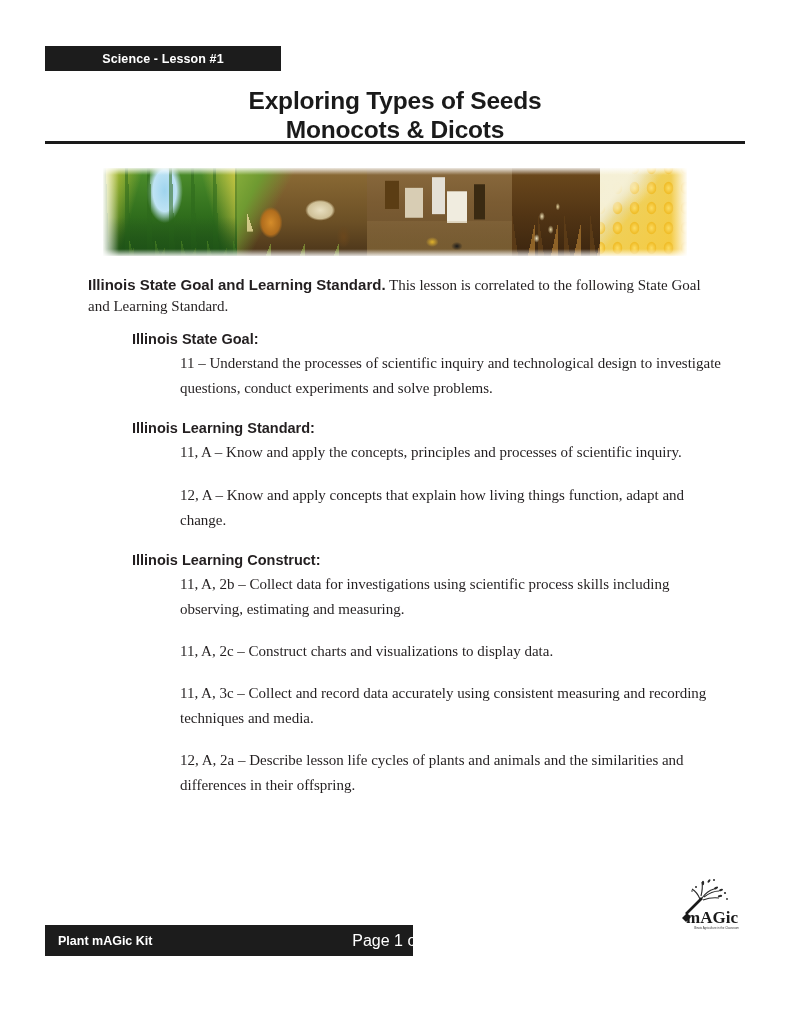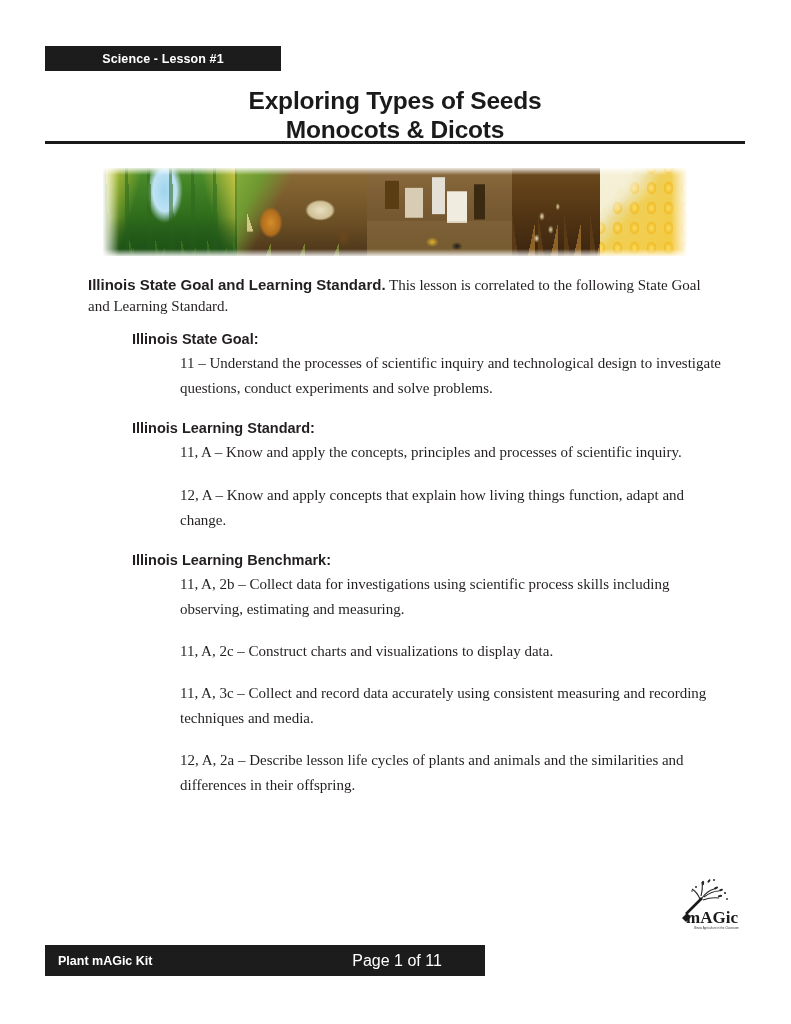--- a/index.html
+++ b/index.html
@@ -239,22 +239,22 @@
     color: #231f20;
     margin-bottom: 17px;
   }
   .item:last-child { margin-bottom: 0; }
   .section.std .item { margin-bottom: 18px; }
 
   
   .footer-bar {
     position: absolute;
     left: 45px;
-    top: 945px;
-    width: 440px;
+    top: 925px;
+    width: 368px;
     height: 31px;
     background: #1c1c1c;
     color: #ffffff;
     font-family: "Liberation Sans", sans-serif;
     display: flex;
     align-items: center;
   }
   .footer-left {
     font-weight: bold;
     font-size: 12.5px;
@@ -312,21 +312,21 @@
       <div class="item">11 – Understand the processes of scientific inquiry and technological design to investigate questions, conduct experiments and solve problems.</div>
     </div>
 
     <div class="section std">
       <div class="section-heading">Illinois Learning Standard:</div>
       <div class="item">11, A – Know and apply the concepts, principles and processes of scientific inquiry.</div>
       <div class="item">12, A – Know and apply concepts that explain how living things function, adapt and change.</div>
     </div>
 
     <div class="section bench">
-      <div class="section-heading">Illinois Learning Benchmark:</div>
+      <div class="section-heading">Illinois Learning Construct:</div>
       <div class="item">11, A, 2b – Collect data for investigations using scientific process skills including observing, estimating and measuring.</div>
       <div class="item">11, A, 2c – Construct charts and visualizations to display data.</div>
       <div class="item">11, A, 3c – Collect and record data accurately using consistent measuring and recording techniques and media.</div>
       <div class="item">12, A, 2a – Describe lesson life cycles of plants and animals and the similarities and differences in their offspring.</div>
     </div>
 
   </div>
 
   <div class="footer-bar">
     <span class="footer-left">Plant mAGic Kit</span>

